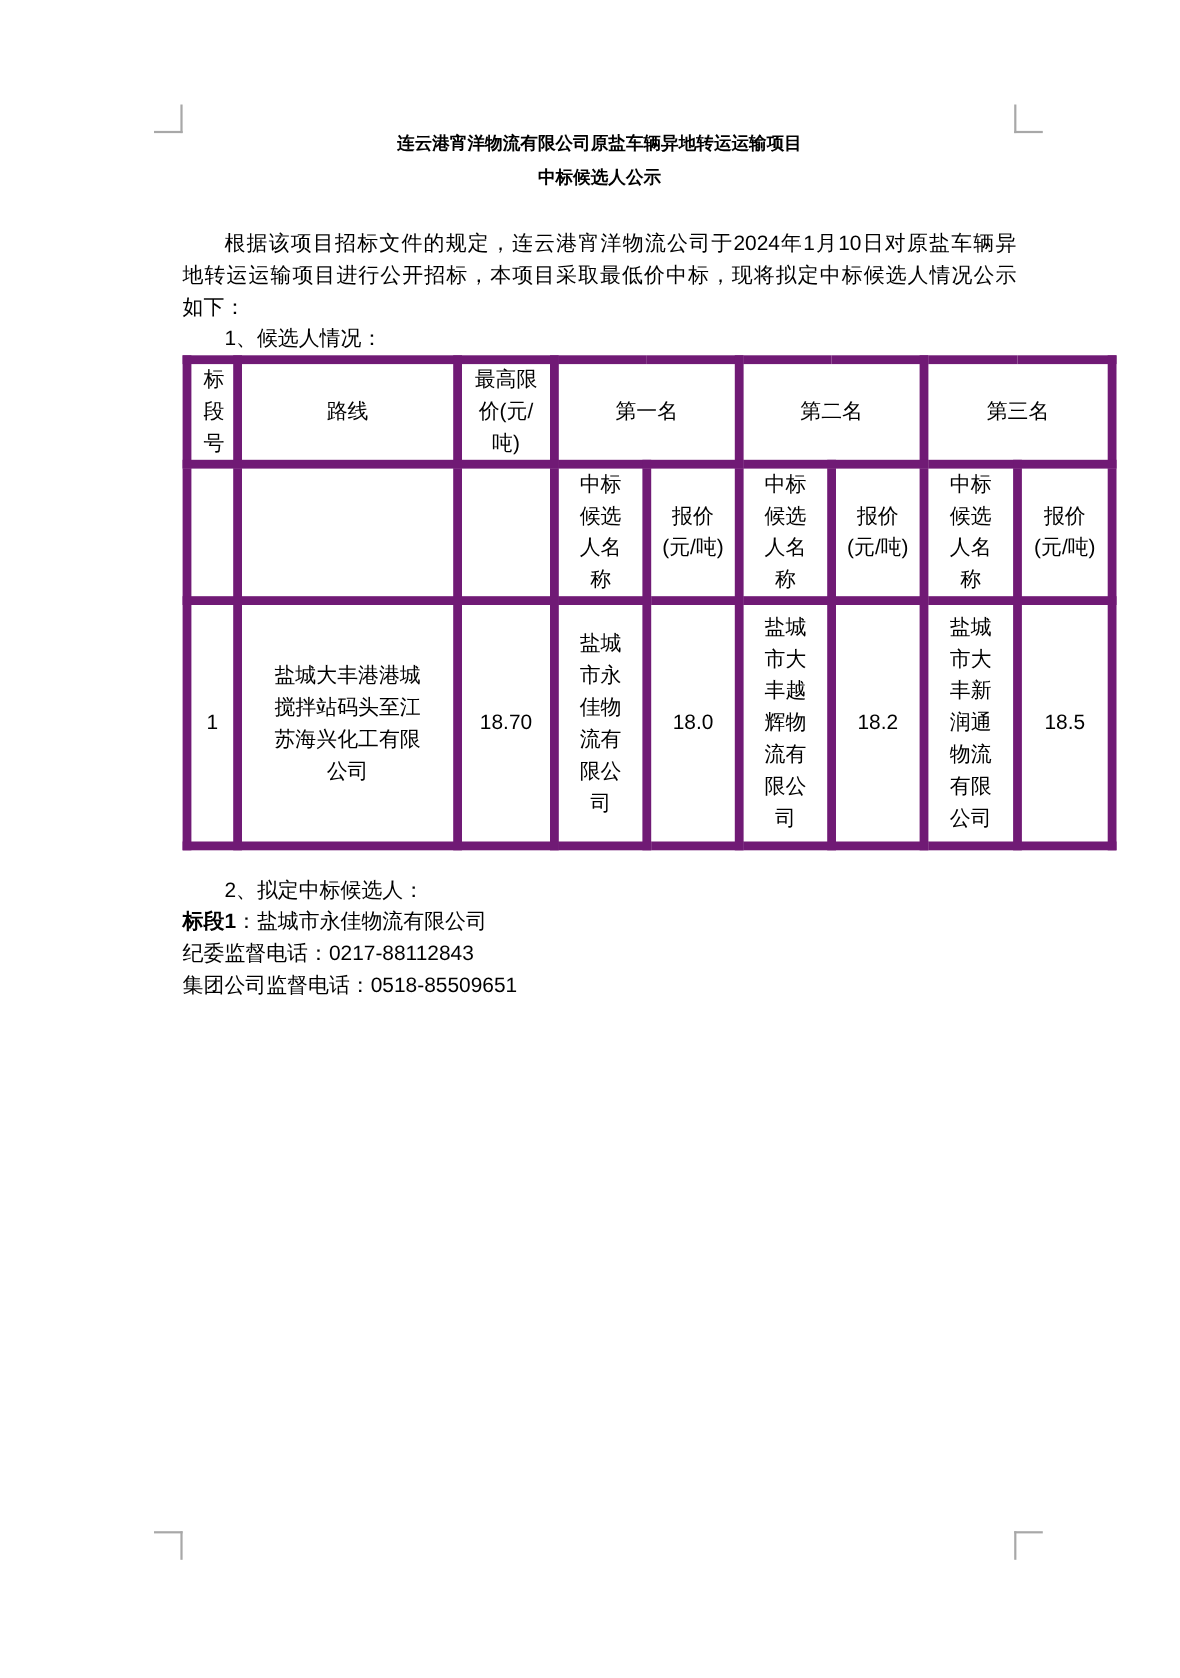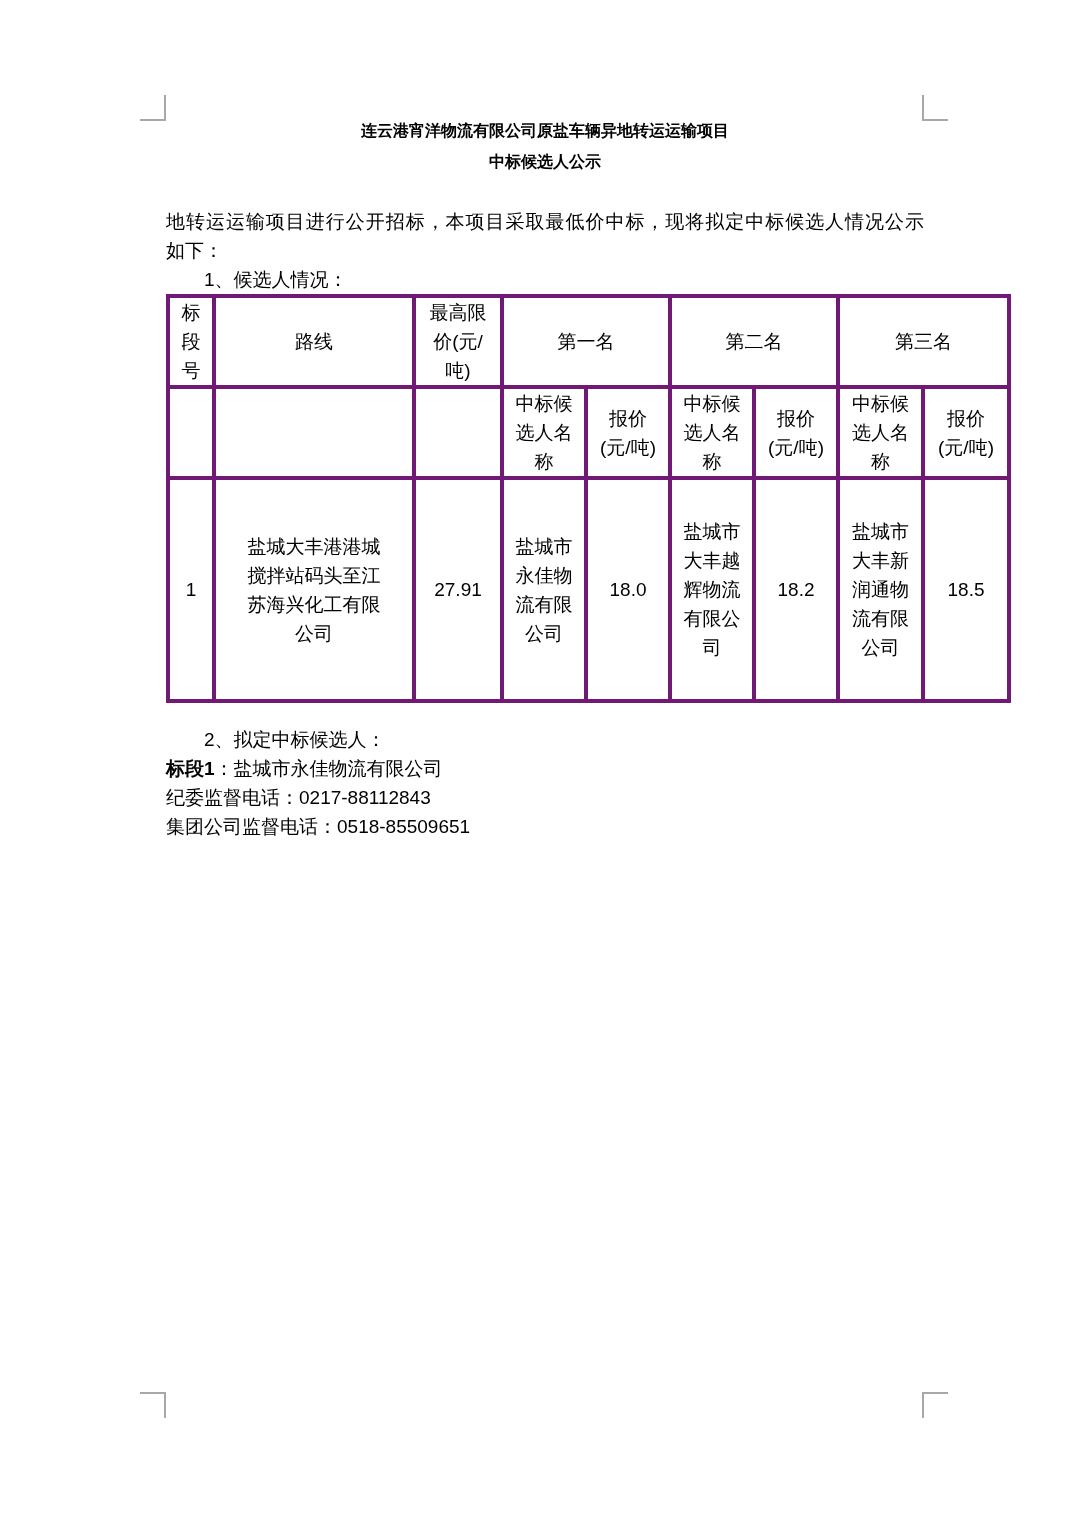--- a/index.html
+++ b/index.html
@@ -18,21 +18,21 @@
   .content { position:absolute; left:166px; top:0; width:758px; font-size:19px; line-height:29px; }
 
   .title { margin-top:115px; text-align:center; font-weight:bold; font-size:16px; line-height:31px; }
 
   .intro { margin-top:30px; }
   .indent { text-indent:38px; }
   .jline { text-align:justify; text-align-last:justify; }
 
   table.bid { border-collapse:collapse; table-layout:fixed; width:841px; margin-top:0; }
   table.bid td {
-    border:4px solid #701a75; text-align:center; vertical-align:middle;
+    border:8px solid #701a75; text-align:center; vertical-align:middle;
     line-height:29px; word-break:break-all; padding:0 11px; font-size:19px;
   }
   table.bid .route-cell { padding:0 28px;margin-left:33px; }
   table.bid .quote-col  { padding:0 7px; }
   tr.r1 { height:86px; } tr.r2 { height:87px; } tr.r3 { height:223px; }
 
   .sec2 { margin-top:22px; }
   .b { font-weight:bold; }
 
   .signature { margin-top:52px; text-align:right; line-height:30px; }
@@ -46,20 +46,21 @@
 <div class="corner br"></div>
 
 <div class="content">
 
   <div class="title">
     <div>连云港宵洋物流有限公司原盐车辆异地转运运输项目</div>
     <div>中标候选人公示</div>
   </div>
 
   <div class="intro">
+    <div class="indent jline">根据该项目招标文件的规定，连云港宵洋物流公司于2024年1月10日对原盐车辆异</div>
     <div class="jline">地转运运输项目进行公开招标，本项目采取最低价中标，现将拟定中标候选人情况公示</div>
     <div>如下：</div>
   </div>
 
   <div class="indent">1、候选人情况：</div>
 
   <table class="bid">
     <colgroup>
       <col style="width:46px">
         <col style="width:200px">
@@ -87,21 +88,21 @@
       <td>中标候选人名称</td>
       <td class="quote-col">报价(元/吨)</td>
       <td>中标候选人名称</td>
       <td class="quote-col">报价(元/吨)</td>
       <td>中标候选人名称</td>
       <td class="quote-col">报价(元/吨)</td>
     </tr>
     <tr class="r3">
       <td>1</td>
       <td class="route-cell">盐城大丰港港城搅拌站码头至江苏海兴化工有限公司</td>
-      <td>27.91</td>
+      <td>18.70</td>
       <td>盐城市永佳物流有限公司</td>
       <td>18.0</td>
       <td>盐城市大丰越辉物流有限公司</td>
       <td>18.2</td>
       <td>盐城市大丰新润通物流有限公司</td>
       <td>18.5</td>
     </tr>
   </tbody>
     </table>
 

